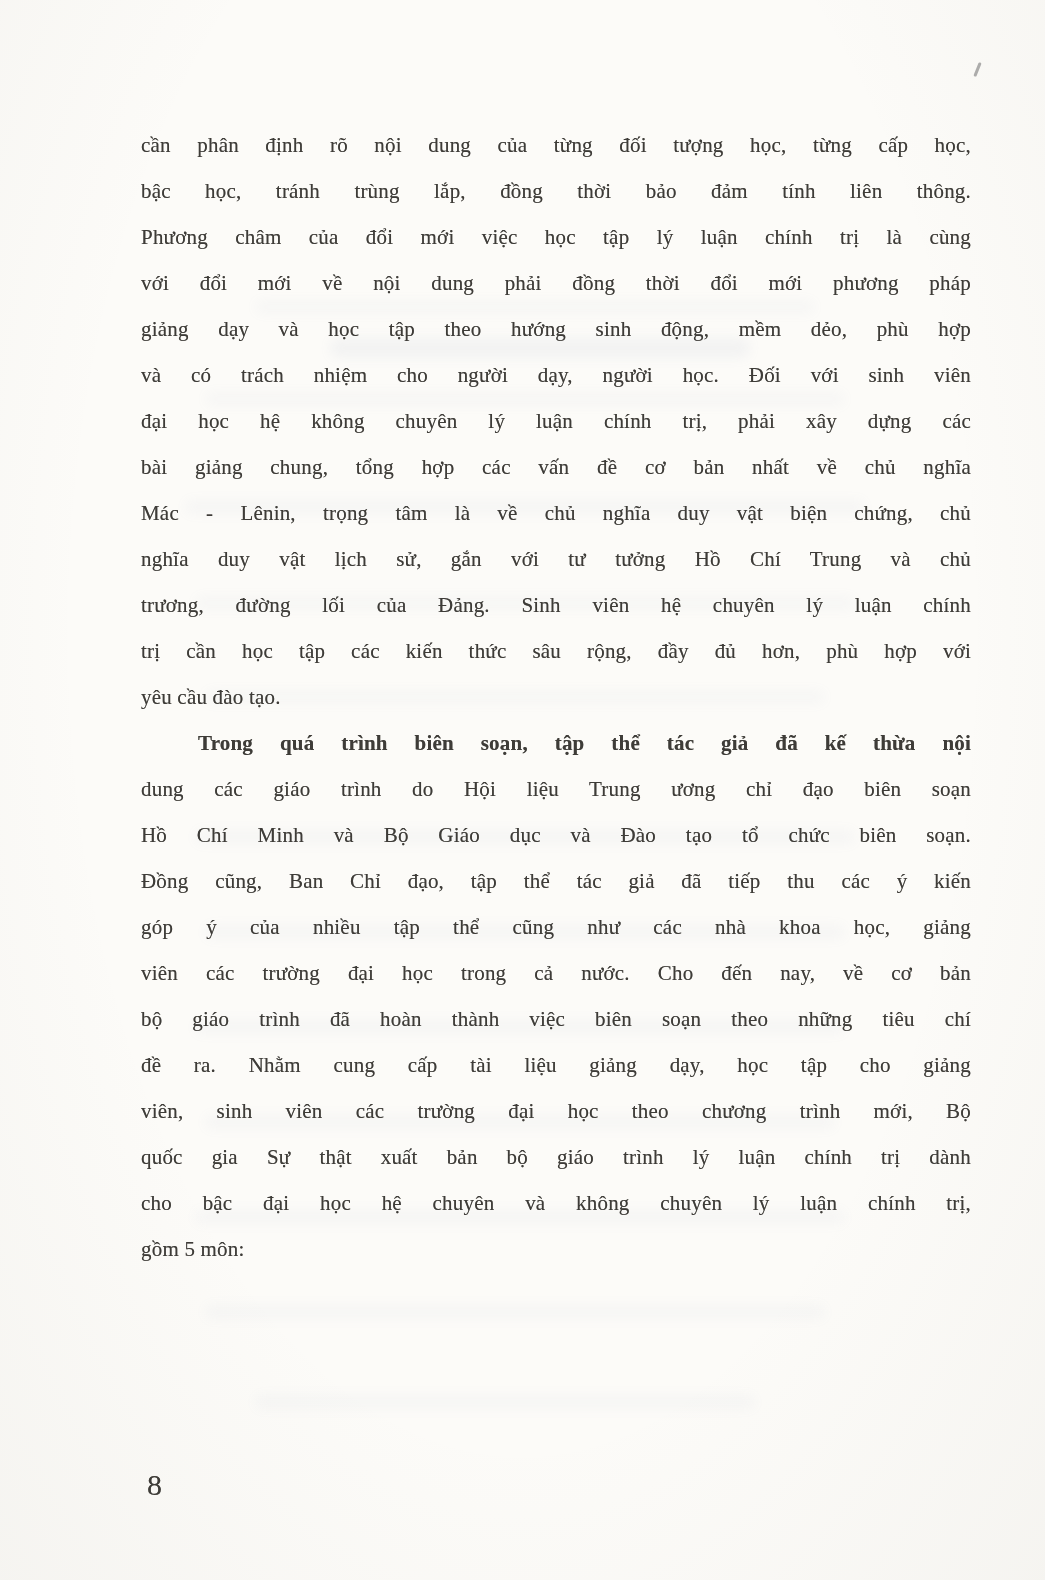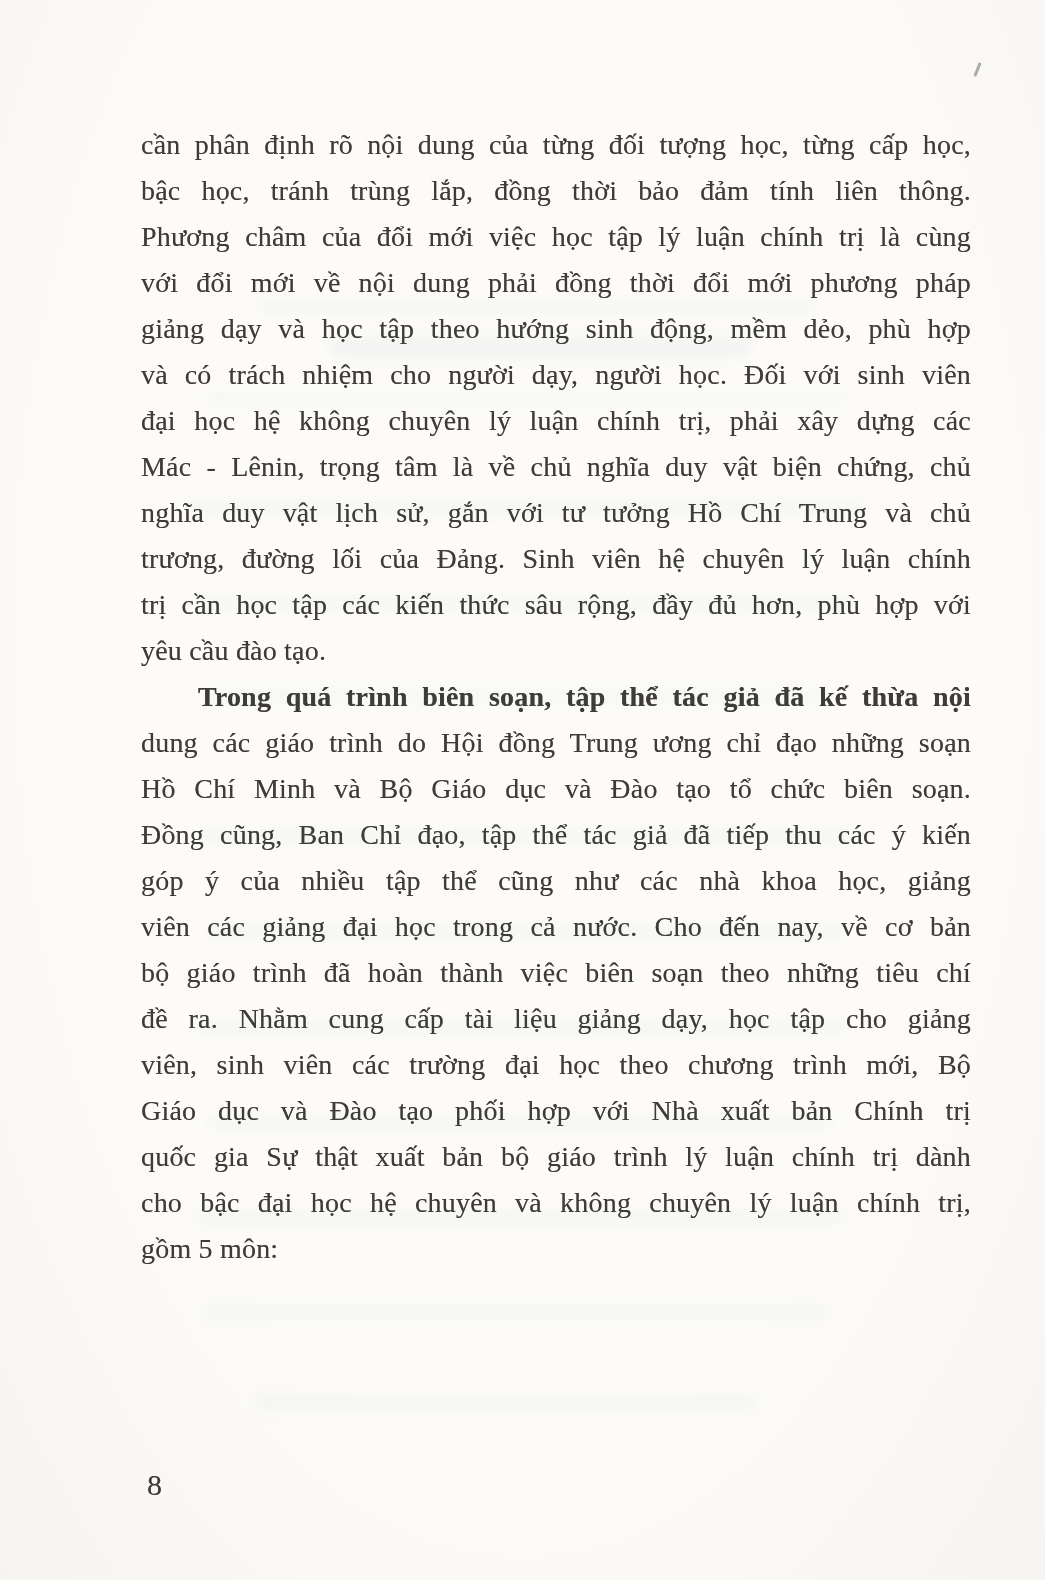--- a/index.html
+++ b/index.html
@@ -29,21 +29,21 @@
   .text-block {
     position: absolute;
     left: 141px;
     top: 122px;
     width: 830px;
     z-index: 2;
   }
   .text-line {
     height: 46px;
     line-height: 46px;
-    font-size: 28px;
+    font-size: 21px;
     letter-spacing: 0.2px;
     text-align: justify;
     text-align-last: justify;
     overflow: hidden;
     white-space: normal;
     text-shadow: 0 0 0.5px rgba(62,60,56,0.55);
   }
   .text-line.para-end {
     text-align-last: left;
   }
@@ -105,35 +105,35 @@
   <div class="bleed" style="top:1395px; left:255px; width:500px; height:14px; opacity:.06;"></div>
 
   <div class="text-block">
       <div class="text-line">cần phân định rõ nội dung của từng đối tượng học, từng cấp học,</div>
       <div class="text-line">bậc học, tránh trùng lắp, đồng thời bảo đảm tính liên thông.</div>
       <div class="text-line">Phương châm của đổi mới việc học tập lý luận chính trị là cùng</div>
       <div class="text-line">với đổi mới về nội dung phải đồng thời đổi mới phương pháp</div>
       <div class="text-line">giảng dạy và học tập theo hướng sinh động, mềm dẻo, phù hợp</div>
       <div class="text-line">và có trách nhiệm cho người dạy, người học. Đối với sinh viên</div>
       <div class="text-line">đại học hệ không chuyên lý luận chính trị, phải xây dựng các</div>
+      <div class="text-line">bài giảng chung, tổng hợp các vấn đề cơ bản nhất về chủ nghĩa</div>
       <div class="text-line">Mác - Lênin, trọng tâm là về chủ nghĩa duy vật biện chứng, chủ</div>
       <div class="text-line">nghĩa duy vật lịch sử, gắn với tư tưởng Hồ Chí Trung và chủ</div>
       <div class="text-line">trương, đường lối của Đảng. Sinh viên hệ chuyên lý luận chính</div>
       <div class="text-line">trị cần học tập các kiến thức sâu rộng, đầy đủ hơn, phù hợp với</div>
       <div class="text-line para-end">yêu cầu đào tạo.</div>
       <div class="text-line indent-first">Trong quá trình biên soạn, tập thể tác giả đã kế thừa nội</div>
-      <div class="text-line">dung các giáo trình do Hội đồng Trung ương chỉ đạo những soạn</div>
+      <div class="text-line">dung các giáo trình do Hội liệu Trung ương chỉ đạo biên soạn</div>
       <div class="text-line">Hồ Chí Minh và Bộ Giáo dục và Đào tạo tổ chức biên soạn.</div>
       <div class="text-line">Đồng cũng, Ban Chỉ đạo, tập thể tác giả đã tiếp thu các ý kiến</div>
       <div class="text-line">góp ý của nhiều tập thể cũng như các nhà khoa học, giảng</div>
-      <div class="text-line">viên các giảng đại học trong cả nước. Cho đến nay, về cơ bản</div>
+      <div class="text-line">viên các trường đại học trong cả nước. Cho đến nay, về cơ bản</div>
       <div class="text-line">bộ giáo trình đã hoàn thành việc biên soạn theo những tiêu chí</div>
       <div class="text-line">đề ra. Nhằm cung cấp tài liệu giảng dạy, học tập cho giảng</div>
       <div class="text-line">viên, sinh viên các trường đại học theo chương trình mới, Bộ</div>
-      <div class="text-line">Giáo dục và Đào tạo phối hợp với Nhà xuất bản Chính trị</div>
       <div class="text-line">quốc gia Sự thật xuất bản bộ giáo trình lý luận chính trị dành</div>
       <div class="text-line">cho bậc đại học hệ chuyên và không chuyên lý luận chính trị,</div>
       <div class="text-line para-end">gồm 5 môn:</div>
     </div>
 
   <div class="page-number">8</div>
 
 </div>
 
 </body></html>

